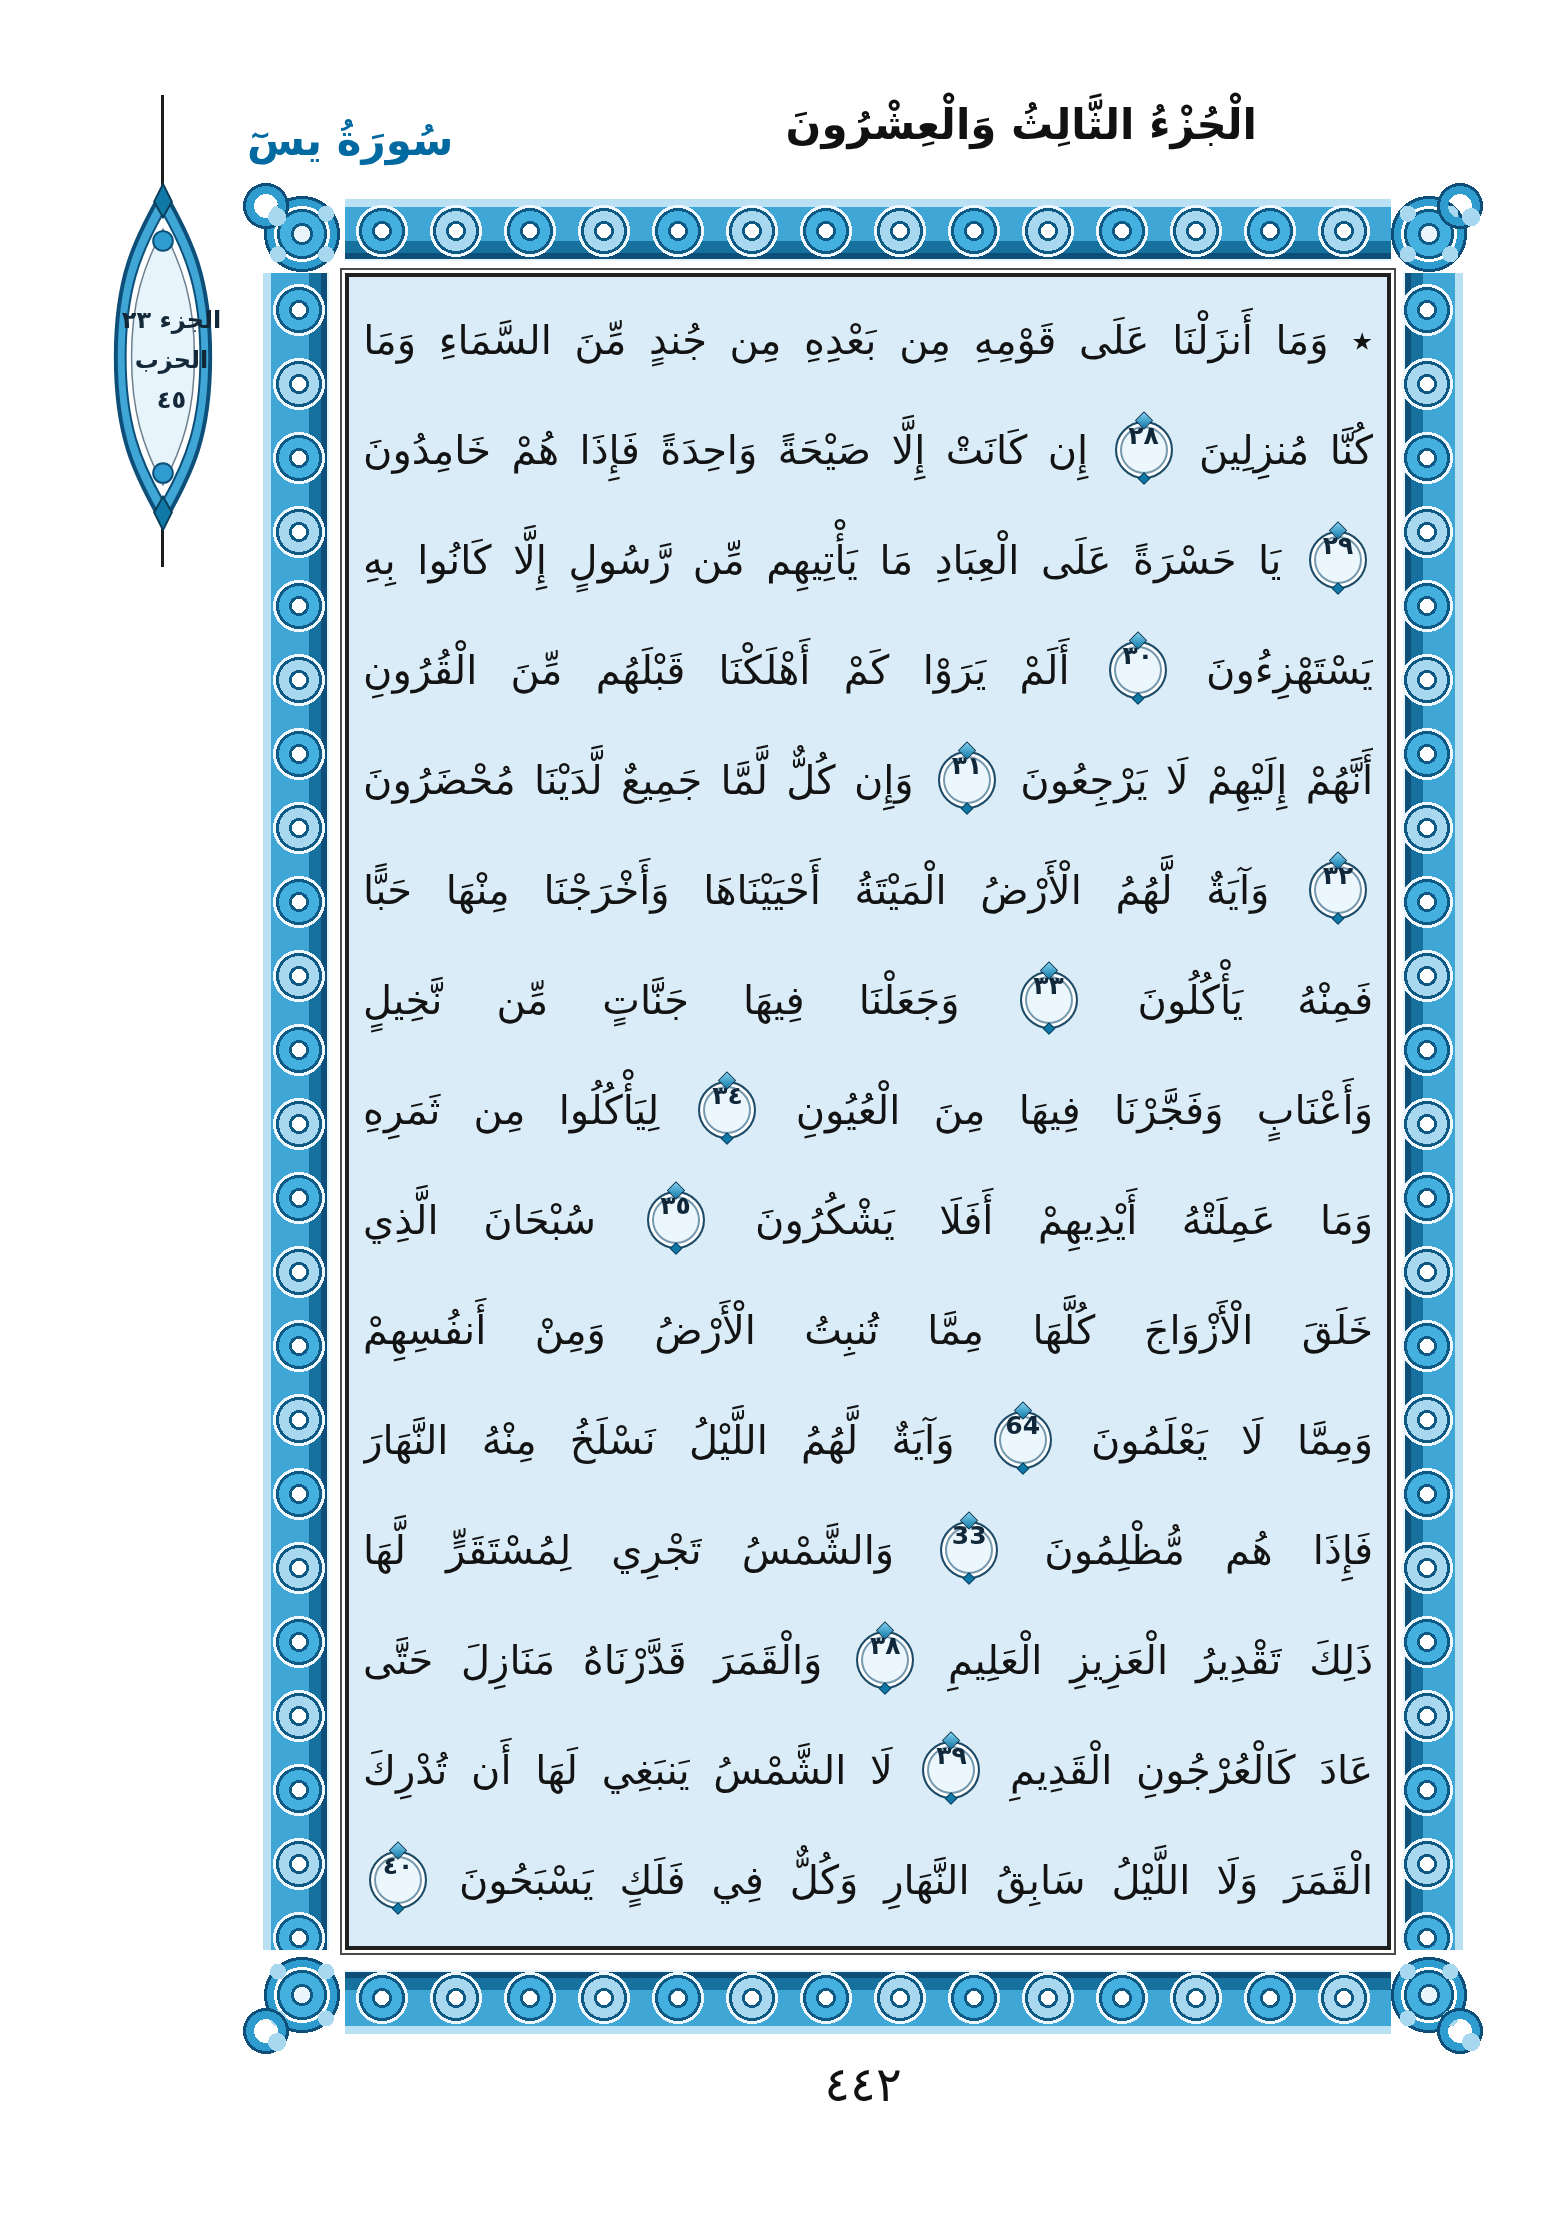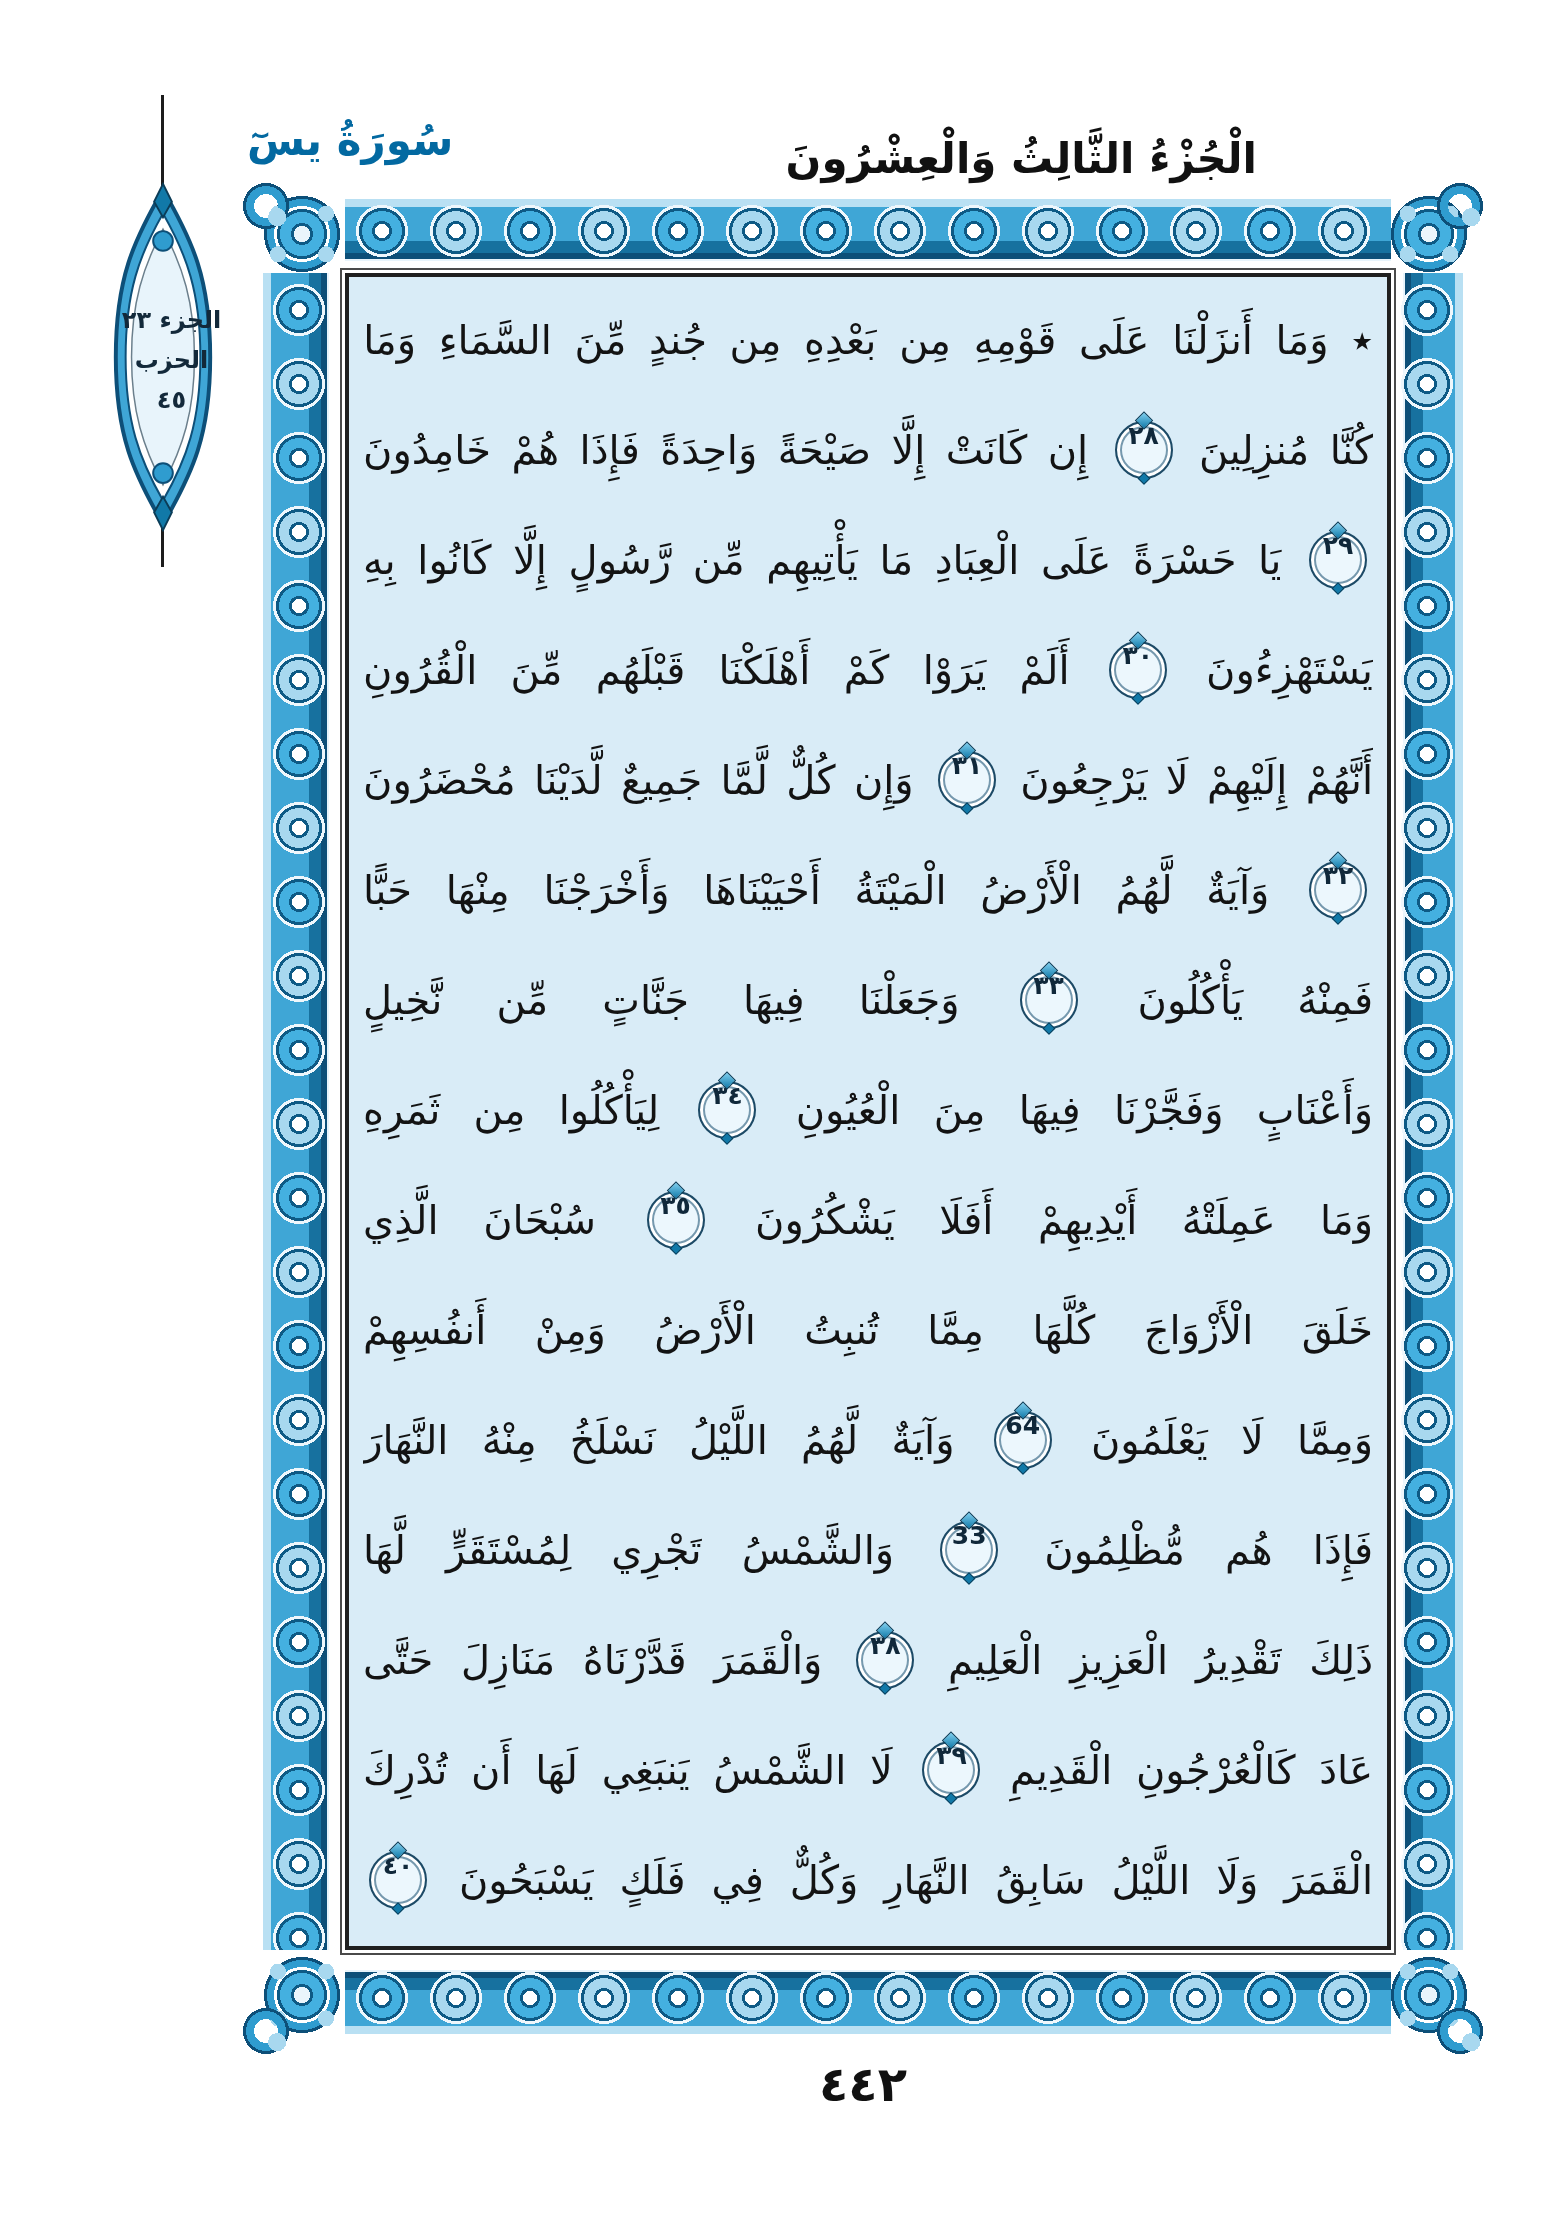--- a/index.html
+++ b/index.html
@@ -4,21 +4,21 @@
 <style>
   html,body { margin:0; padding:0; background:#ffffff; }
   .page {
     position:relative; width:1563px; height:2234px; background:#ffffff;
     font-family:"DejaVu Sans", sans-serif; overflow:hidden;
   }
 
   
   .hdr-juz {
     position:absolute; top:100px; right:306px;
-    font-size:42px; font-weight:bold; color:#111; direction:rtl; white-space:nowrap;margin-top:34px;
+    font-size:42px; font-weight:bold; color:#111; direction:rtl; white-space:nowrap;
   }
   .hdr-surah {
     position:absolute; top:116px; left:247px;
     font-size:42px; font-weight:bold; color:#0369a1; direction:rtl; white-space:nowrap;
   }
 
   
   .margin-line { position:absolute; left:161px; top:95px; width:3px; height:472px; background:#1c1c1c; }
   .medallion { position:absolute; left:104px; top:181px; width:118px; height:352px; }
   .medallion-text {
@@ -113,21 +113,21 @@
   .verse-marker::after {
     content:""; position:absolute; bottom:-6px; left:50%;
     width:7px; height:7px; transform:translateX(-50%) rotate(45deg);
     background:#1179a8; border:1px solid #0b3c57;
   }
   .verse-num { font-size:25px; font-weight:bold; color:#10283a; line-height:1; }
 
   
   .page-num {
     position:absolute; top:2056px; left:259px; width:1208px; text-align:center;
-    font-size:48px; font-weight:bold; color:#111;
+    font-size:48px; font-weight:normal; color:#111;
   }
 </style>
 </head>
 <body>
 
 <div class="page">
 
   <div class="hdr-juz">الْجُزْءُ الثَّالِثُ وَالْعِشْرُونَ</div>
   <div class="hdr-surah">سُورَةُ يسٓ</div>
 

